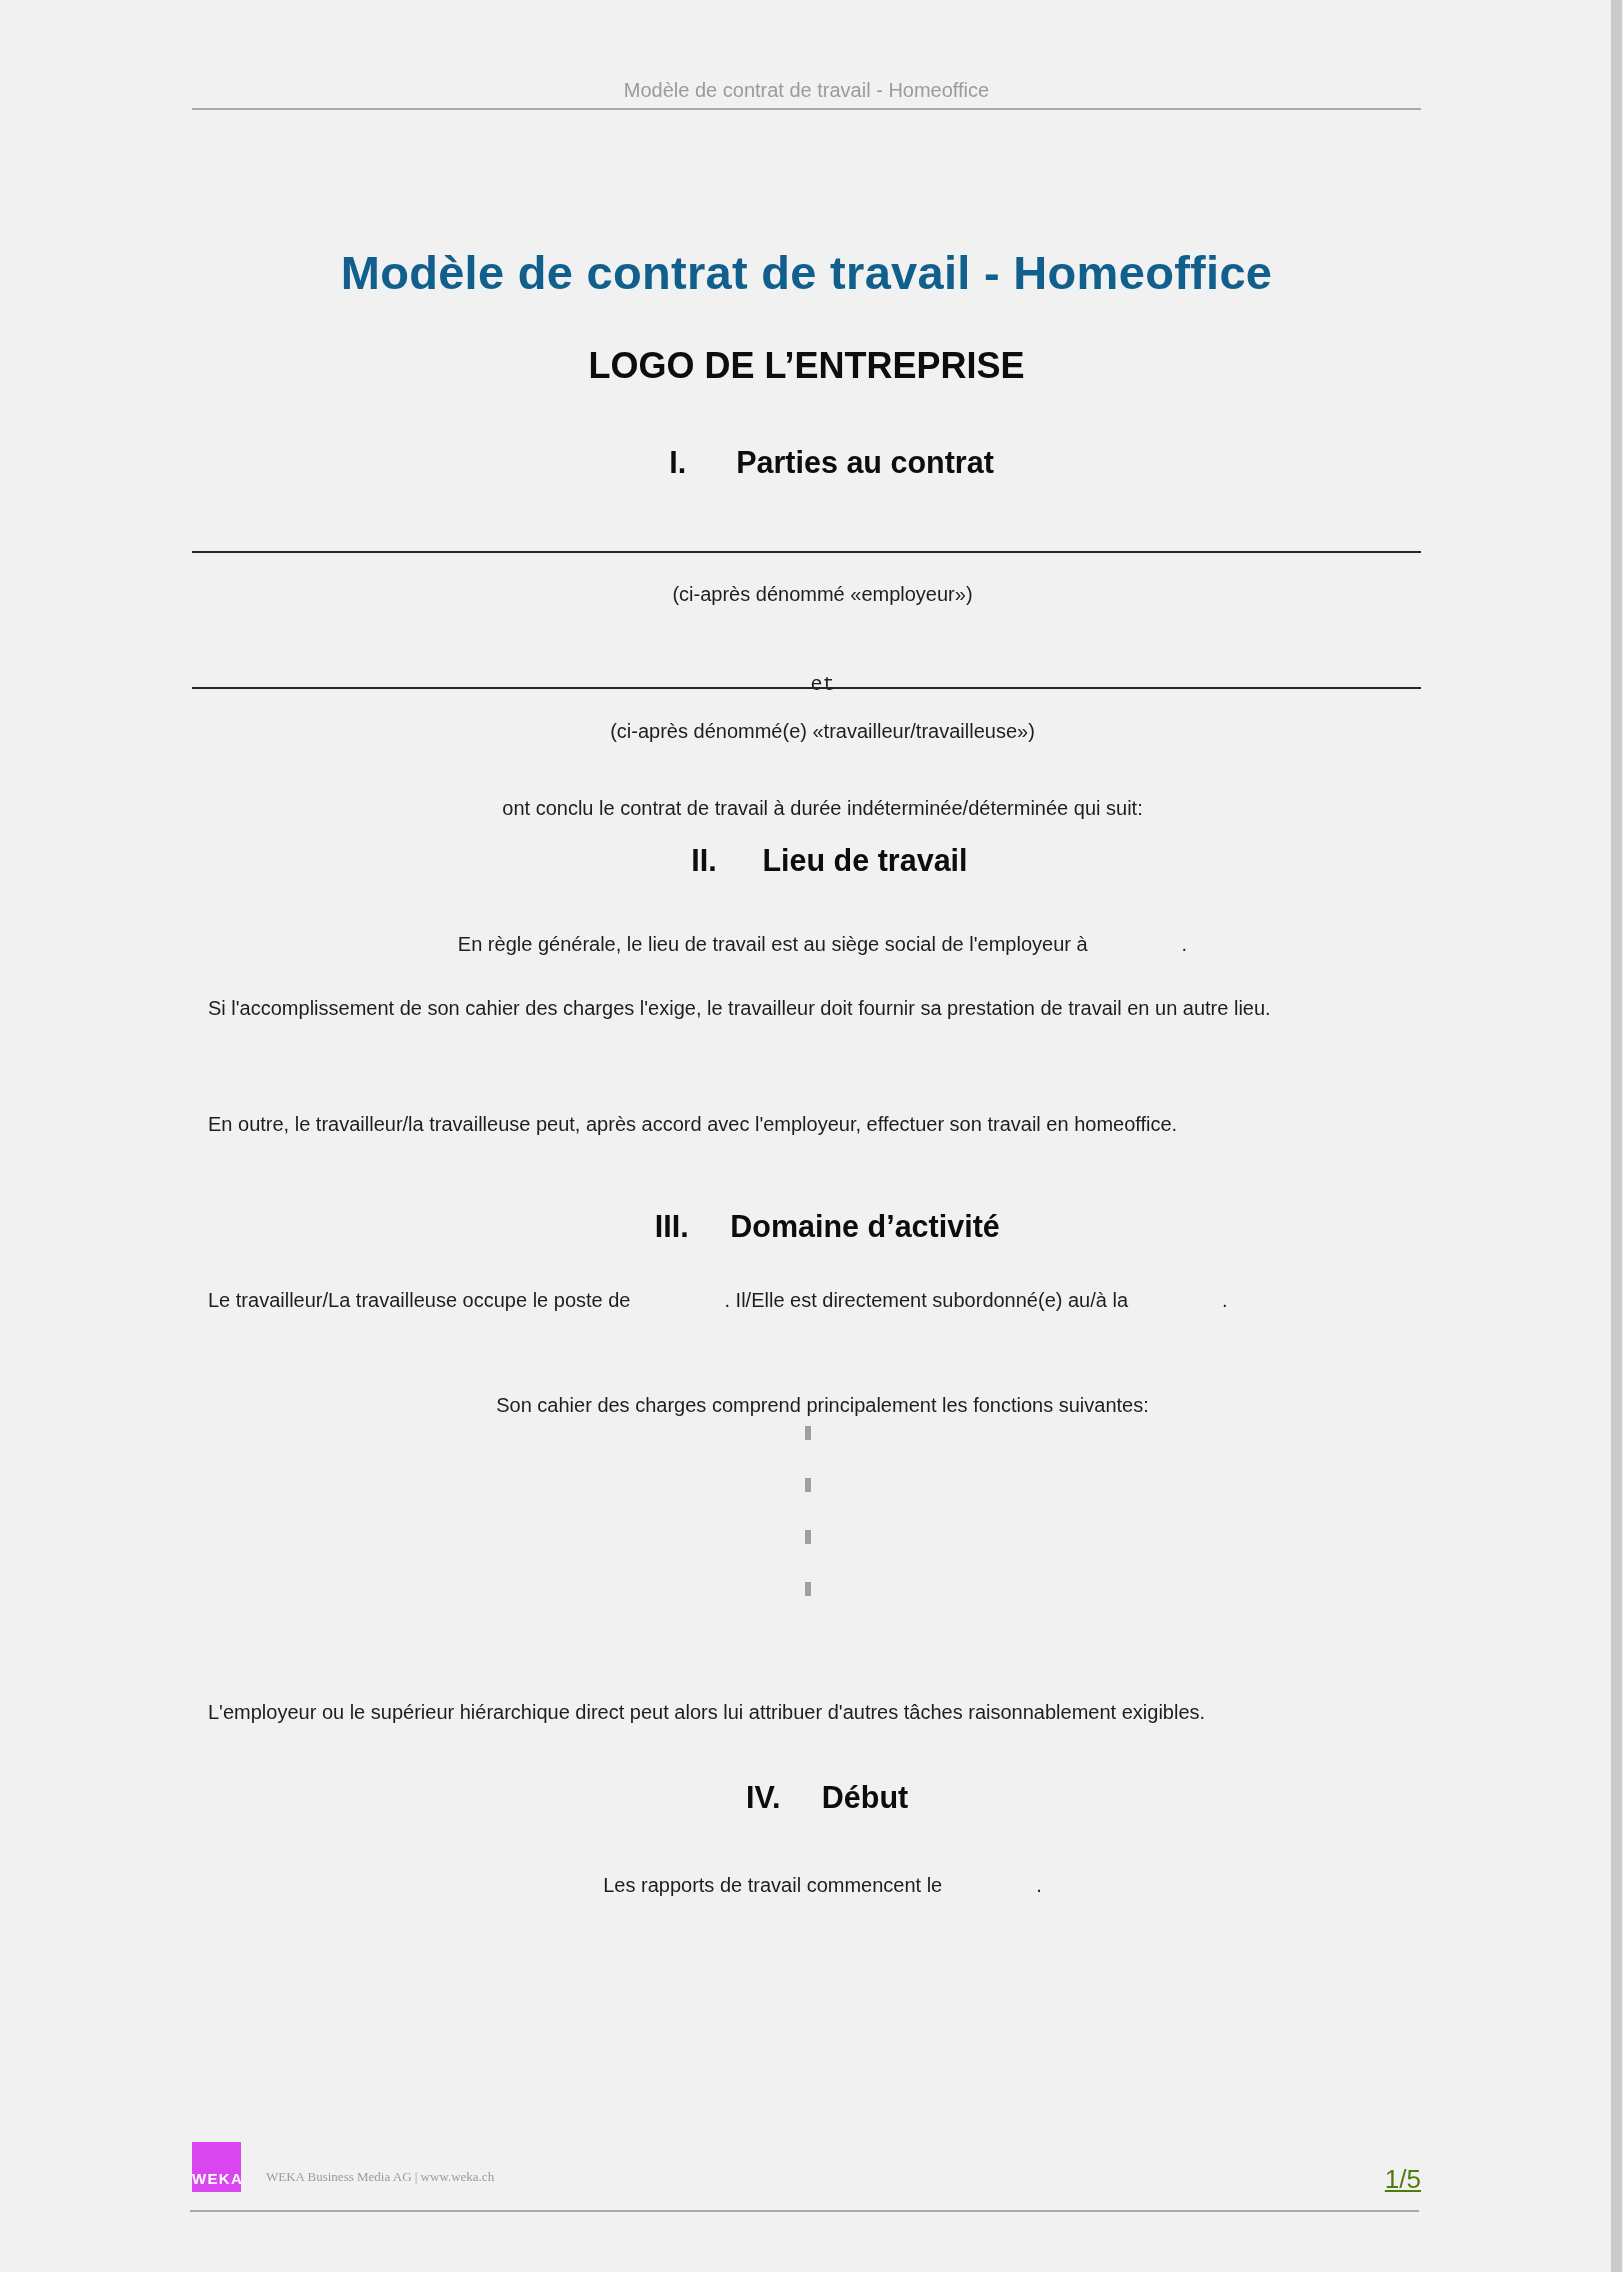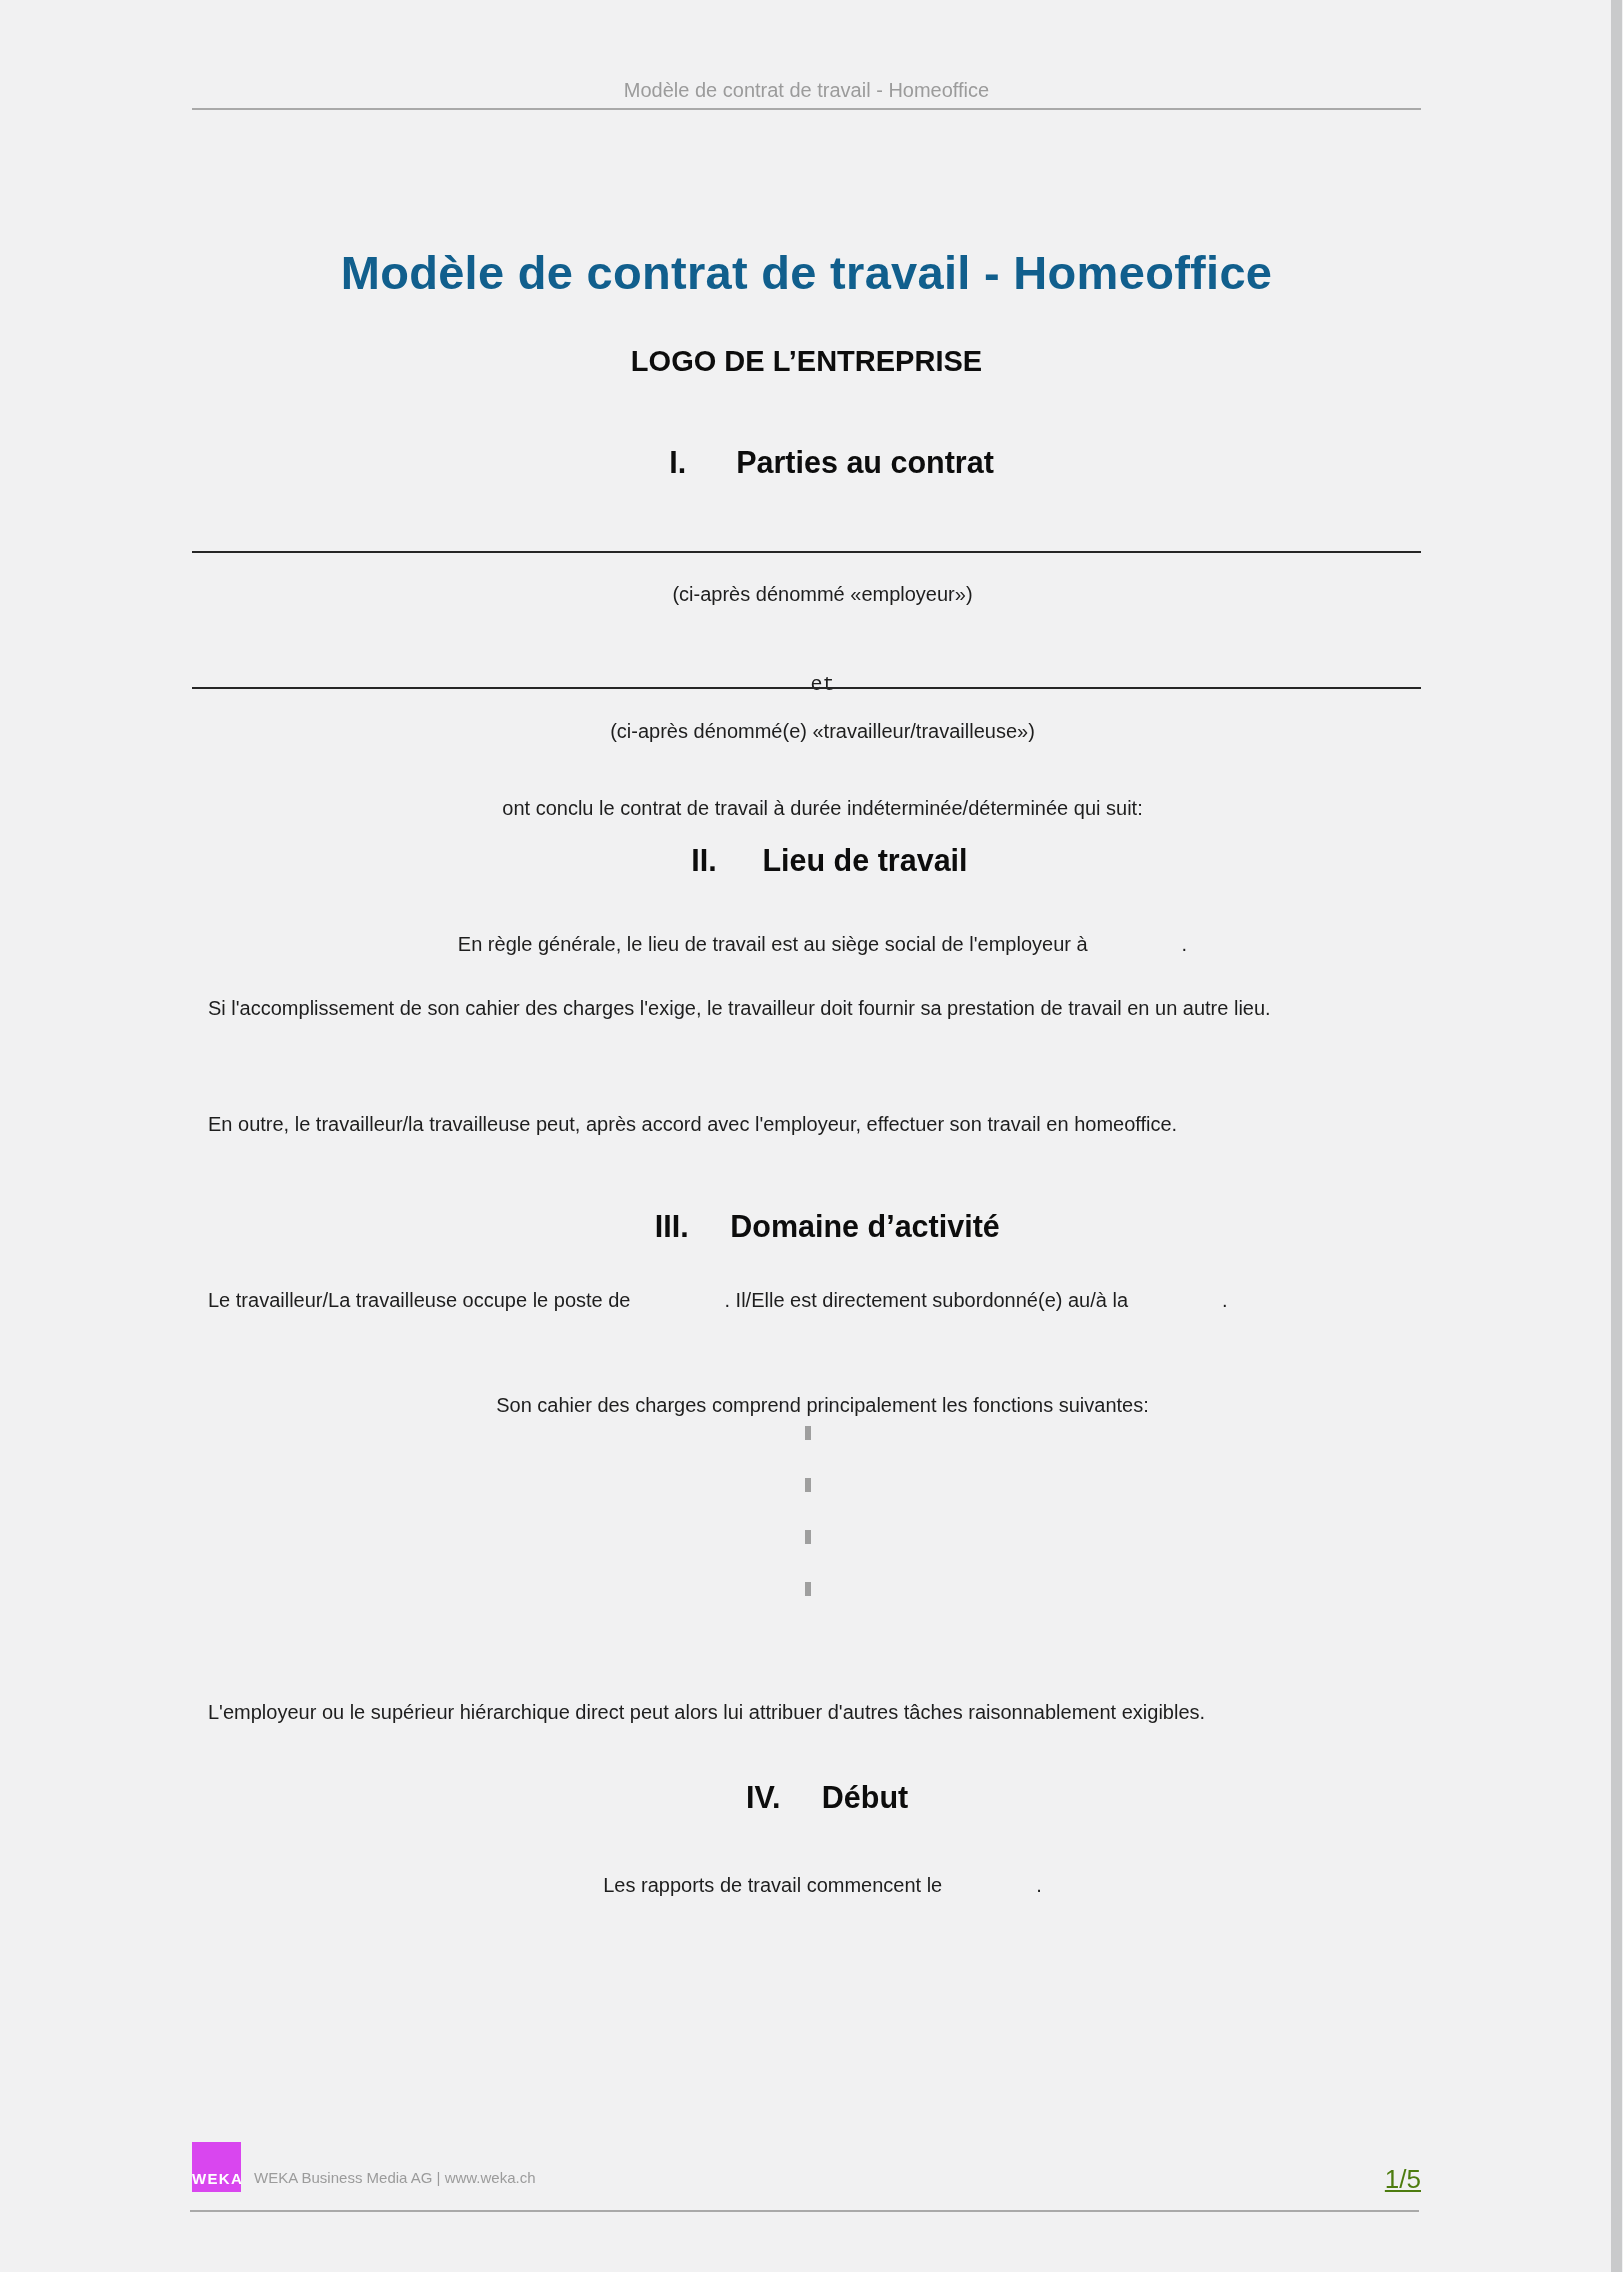--- a/index.html
+++ b/index.html
@@ -23,21 +23,21 @@
   }
   .rule-gray { height: 1.9px; background: #a9a9a9; }
   .rule-dark { height: 1.9px; background: #262626; }
   .header-rule { top: 108px; }
 
   .page-title {
     top: 245px; font-size: 47px; font-weight: bold; color: #115f8d;
     letter-spacing: 0.3px; white-space: nowrap;
   }
   .logo-line {
-    top: 345px; font-size: 29px; font-weight: bold; color: #0d0d0d;
+    top: 345px; font-size: 36px; font-weight: bold; color: #0d0d0d;
   }
 
   .sec-heading { font-size: 30.5px; font-weight: bold; color: #0d0d0d; white-space: nowrap; }
   .sec-num { display: inline-block; width: 117px; }
 
   .h-s1 { top: 425px; margin-top: 20px; }
   .h-s2 { top: 843px; }
   .h-s3 { top: 1209px; }
   .h-s4 { top: 1780px; }
 
@@ -72,22 +72,23 @@
   .footer-logo {
     position: absolute; left: 192px; top: 2142px; width: 49px; height: 50px;
     background: #d946ef;
   }
   .footer-logo .logo-word {
     position: absolute; bottom: 5.2px; left: 0; right: 0;
     text-align: center; color: #ffffff; font-weight: bold;
     font-size: 15px; letter-spacing: 1.3px; font-family: "Liberation Sans", sans-serif;
   }
   .footer-company {
-    position: absolute; left: 254px; top: 2169px; font-size: 15px; color: #9b9b9b;
+    position: absolute; left: 266px; top: 2169px; font-size: 13px; color: #9b9b9b;
     white-space: nowrap;
+    font-family: Liberation Serif, serif;
   }
   .page-indicator-wrap {
     top: 2164px; text-align: right;
   }
   .page-indicator { font-size: 26px; color: #4d7c0f; text-decoration: underline; }
   .footer-rule { top: 2210px; left: 190px; width: 1229px; }
 </style>
 </head>
 <body>
 

